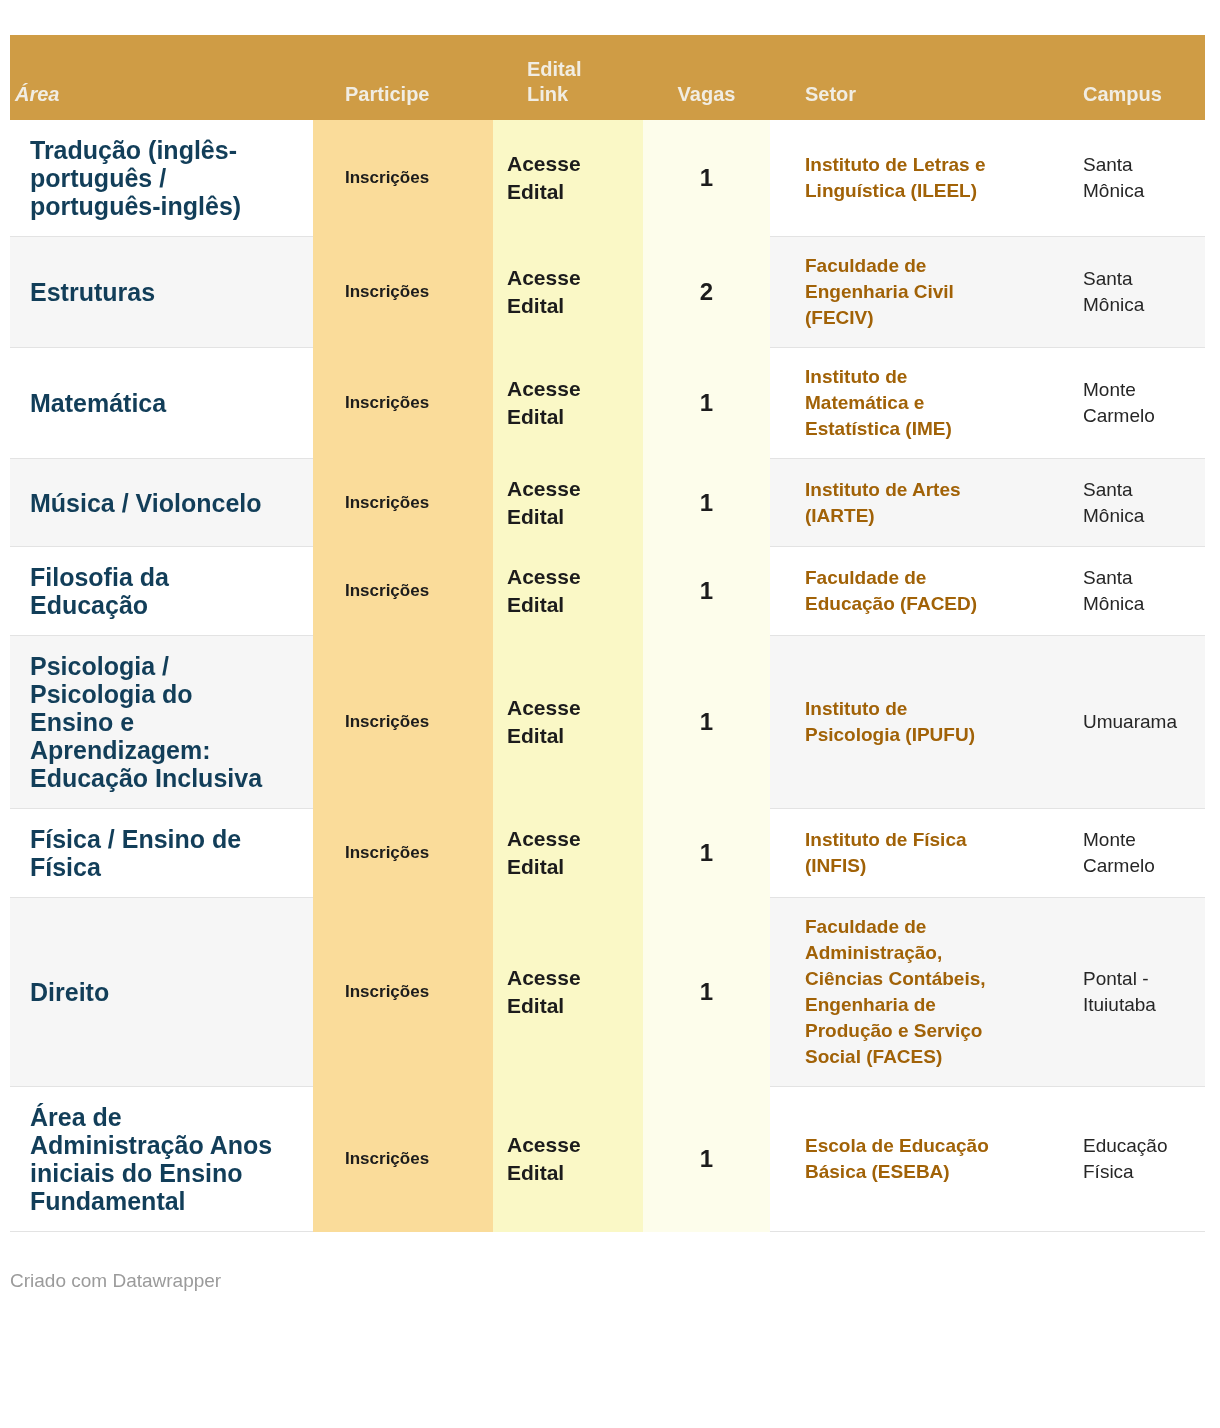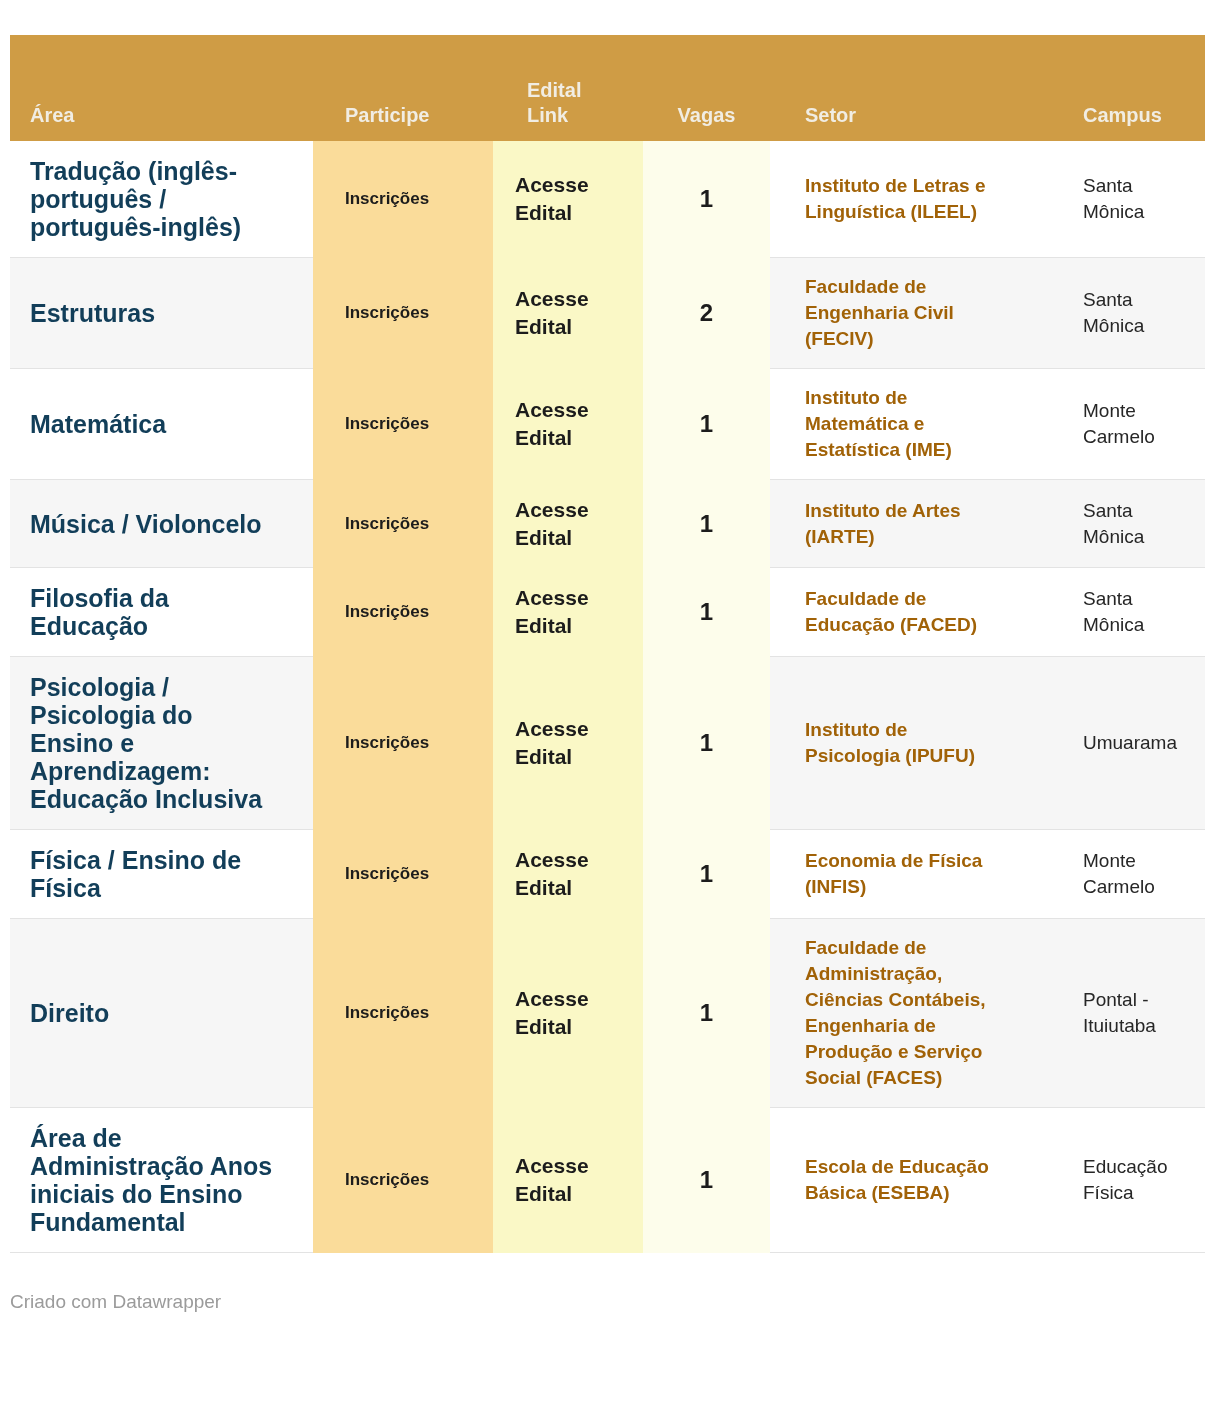--- a/index.html
+++ b/index.html
@@ -26,25 +26,25 @@
   col.c-campus   { width: 130px; }
 
   
   thead th {
     background: #CF9C45;
     color: #F1EDE3;
     font-size: 20px;
     font-weight: bold;
     text-align: left;
     vertical-align: bottom;
-    height: 106px;
+    height: 85px;
     padding: 0 0 13px 0;
     line-height: 1.25;
   }
-  th.h-area      { padding-left: 20px; }
+  th.h-area      { padding-left: 5px; font-style: italic; }
   th.h-participe { padding-left: 32px; }
   th.h-edital    { padding-left: 34px; padding-right: 42px; }
   th.h-vagas     { text-align: center; margin-top: 21px; }
   th.h-setor     { padding-left: 35px; }
   th.h-campus    { padding-left: 8px; }
 
   
   tbody td { vertical-align: middle; }
   tbody td.plain { background: #ffffff; border-top: 1px solid #E3E3E3; }
   tbody tr:first-child td.plain { border-top: none; }
@@ -65,21 +65,21 @@
     font-size: 17px;
     font-weight: bold;
     padding: 16px 10px 16px 32px;
   }
   td.cell-edital {
     background: #FAF8C6;
     color: #1C1C1C;
     font-size: 21px;
     font-weight: bold;
     line-height: 28px;
-    padding: 16px 20px 16px 22px;
+    padding: 16px 20px 16px 14px;
   }
   td.cell-vagas {
     background: #FDFDEB;
     color: #1C1C1C;
     font-size: 24px;
     font-weight: bold;
     text-align: center;
     padding: 16px 4px;
   }
   td.cell-setor {
@@ -199,21 +199,21 @@
       <td class="plain cell-setor">Instituto de
 Psicologia (IPUFU)</td>
       <td class="plain cell-campus">Umuarama</td>
     </tr>
     <tr>
       <td class="plain cell-area">Física / Ensino de
 Física</td>
       <td class="cell-participe"><span class="participe-link">Inscrições</span></td>
       <td class="cell-edital"><span class="edital-link">Acesse Edital</span></td>
       <td class="cell-vagas">1</td>
-      <td class="plain cell-setor">Economia de Física
+      <td class="plain cell-setor">Instituto de Física
 (INFIS)</td>
       <td class="plain cell-campus">Monte
 Carmelo</td>
     </tr>
     <tr>
       <td class="plain cell-area">Direito</td>
       <td class="cell-participe"><span class="participe-link">Inscrições</span></td>
       <td class="cell-edital"><span class="edital-link">Acesse Edital</span></td>
       <td class="cell-vagas">1</td>
       <td class="plain cell-setor">Faculdade de

